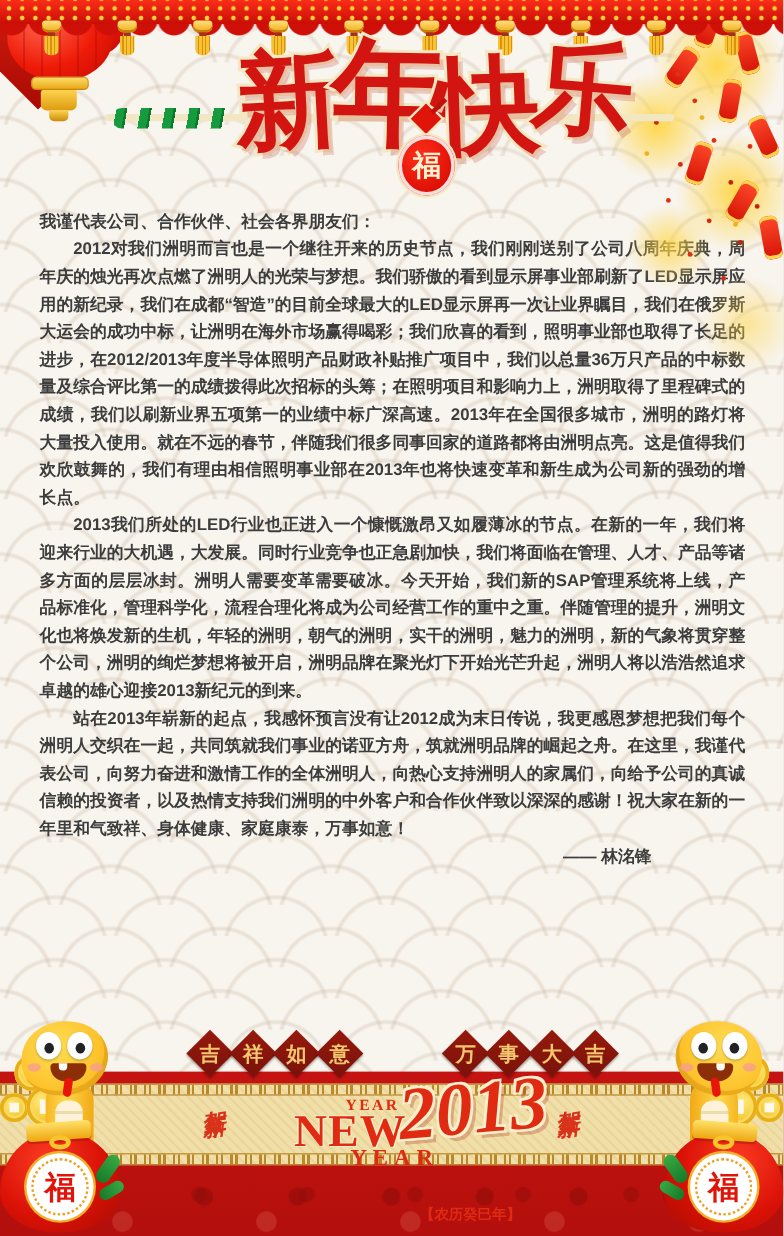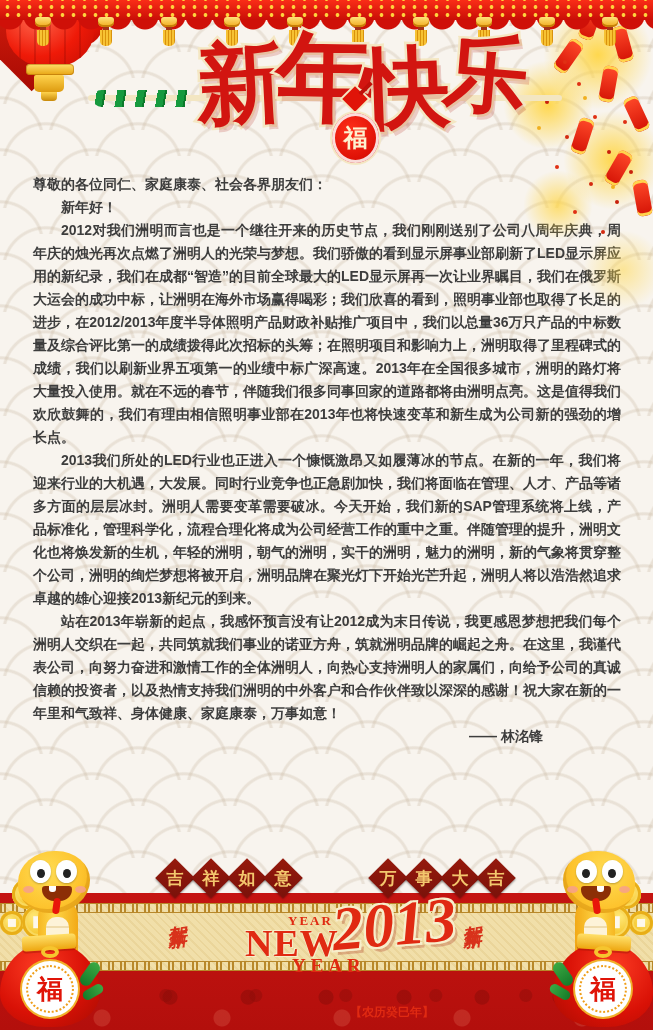--- a/index.html
+++ b/index.html
@@ -256,22 +256,21 @@
     <span class="tc tc2">年</span>
     <span class="tc tc3">快</span>
     <span class="tc tc4">乐</span>
   </div>
   <div class="knot"></div>
   <div class="fu-medallion">
     <span>福</span>
   </div>
 
   <div class="letter">
-    <p class="salutation">尊敬的各位同仁、家庭康泰、社会各界朋友们：</p>
-    <p class="indent">新年好！</p>
+    <p class="salutation">我谨代表公司、合作伙伴、社会各界朋友们：</p>
     <p class="indent">2012对我们洲明而言也是一个继往开来的历史节点，我们刚刚送别了公司八周年庆典，周年庆的烛光再次点燃了洲明人的光荣与梦想。我们骄傲的看到显示屏事业部刷新了LED显示屏应用的新纪录，我们在成都“智造”的目前全球最大的LED显示屏再一次让业界瞩目，我们在俄罗斯大运会的成功中标，让洲明在海外市场赢得喝彩；我们欣喜的看到，照明事业部也取得了长足的进步，在2012/2013年度半导体照明产品财政补贴推广项目中，我们以总量36万只产品的中标数量及综合评比第一的成绩拨得此次招标的头筹；在照明项目和影响力上，洲明取得了里程碑式的成绩，我们以刷新业界五项第一的业绩中标广深高速。2013年在全国很多城市，洲明的路灯将大量投入使用。就在不远的春节，伴随我们很多同事回家的道路都将由洲明点亮。这是值得我们欢欣鼓舞的，我们有理由相信照明事业部在2013年也将快速变革和新生成为公司新的强劲的增长点。</p>
     <p class="indent">2013我们所处的LED行业也正进入一个慷慨激昂又如履薄冰的节点。在新的一年，我们将迎来行业的大机遇，大发展。同时行业竞争也正急剧加快，我们将面临在管理、人才、产品等诸多方面的层层冰封。洲明人需要变革需要破冰。今天开始，我们新的SAP管理系统将上线，产品标准化，管理科学化，流程合理化将成为公司经营工作的重中之重。伴随管理的提升，洲明文化也将焕发新的生机，年轻的洲明，朝气的洲明，实干的洲明，魅力的洲明，新的气象将贯穿整个公司，洲明的绚烂梦想将被开启，洲明品牌在聚光灯下开始光芒升起，洲明人将以浩浩然追求卓越的雄心迎接2013新纪元的到来。</p>
     <p class="indent">站在2013年崭新的起点，我感怀预言没有让2012成为末日传说，我更感恩梦想把我们每个洲明人交织在一起，共同筑就我们事业的诺亚方舟，筑就洲明品牌的崛起之舟。在这里，我谨代表公司，向努力奋进和激情工作的全体洲明人，向热心支持洲明人的家属们，向给予公司的真诚信赖的投资者，以及热情支持我们洲明的中外客户和合作伙伴致以深深的感谢！祝大家在新的一年里和气致祥、身体健康、家庭康泰，万事如意！</p>
     <p class="signature">—— 林洺锋</p>
   </div>
 
   <div class="banner-group bg-left">
     <div class="diamond">
         <span>吉</span>
       </div>

